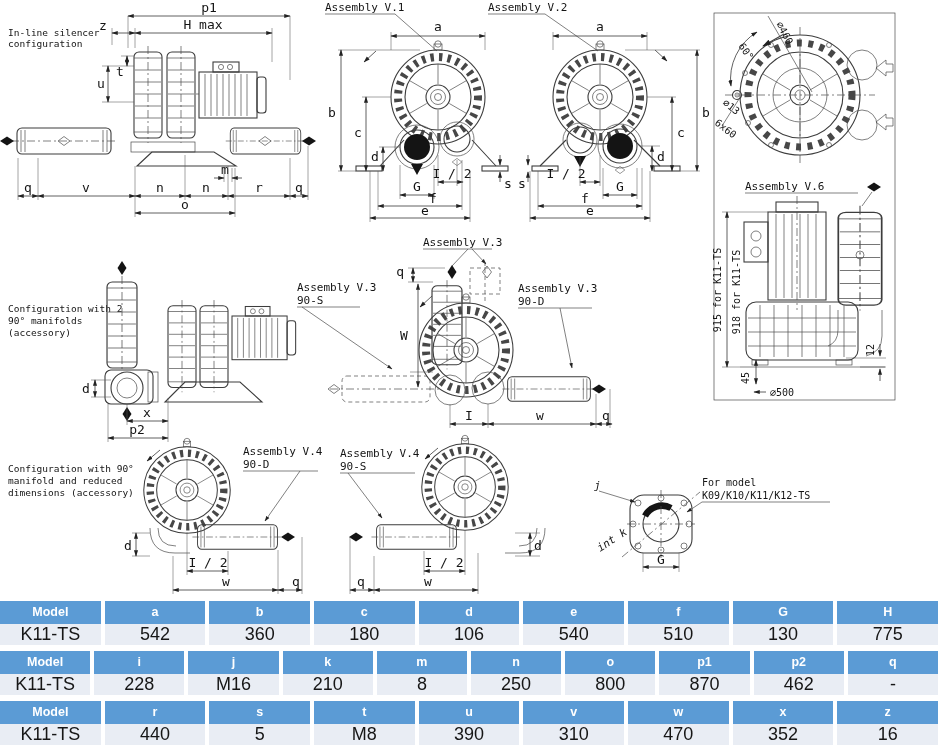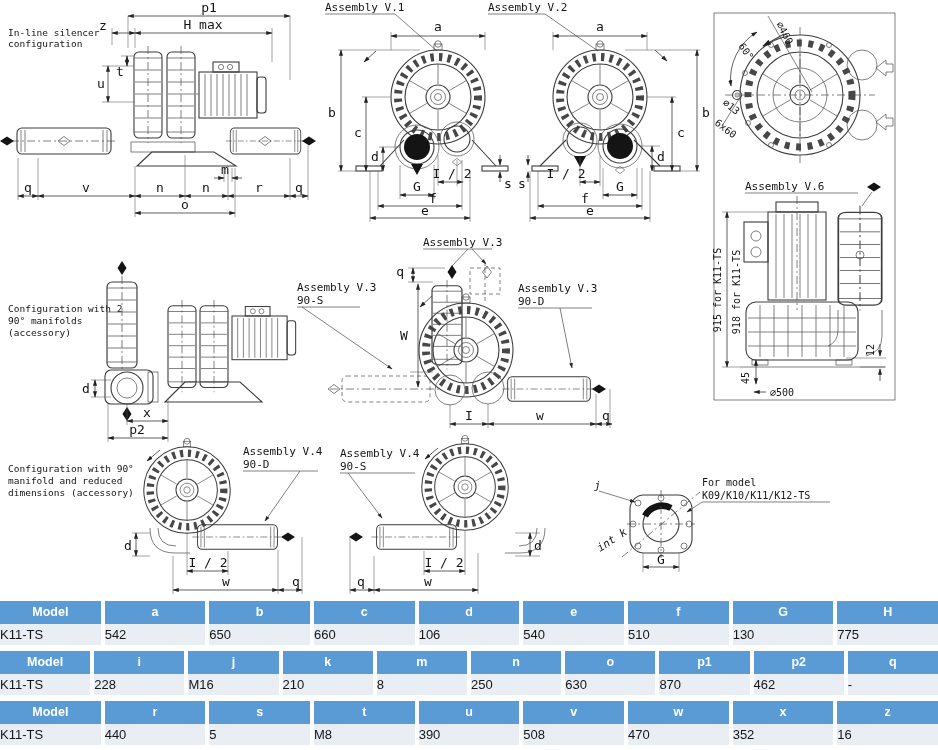--- a/index.html
+++ b/index.html
@@ -18,22 +18,22 @@
   .lb2{font:11px "DejaVu Sans Mono",monospace}
   .cap{font:9.5px "DejaVu Sans Mono",monospace}
   .sm{font:10px "DejaVu Sans Mono",monospace}
   .it{font-style:italic}
   .tbl{position:absolute;left:0;top:601px;width:938px}
   .tg{display:grid;gap:0 4px;margin-bottom:6px}
   .c9{grid-template-columns:repeat(9,1fr)}
   .c10{grid-template-columns:repeat(10,1fr)}
   .hc{background:#5b9bd5;color:#fff;font-weight:700;font-size:12.5px;
       text-align:center;height:23px;line-height:23px}
-  .dc{background:#e9edf4;color:#161616;font-size:13px;
-      text-align:left;height:21px;line-height:21px}
+  .dc{background:#e9edf4;color:#161616;font-size:18px;
+      text-align:center;height:21px;line-height:21px}
 </style>
 </head>
 <body>
 
 <svg width="938" height="601" viewBox="0 0 938 601">
   <defs>
     <marker id="ma" viewBox="0 0 10 10" refX="9" refY="5" markerWidth="8" markerHeight="8" orient="auto-start-reverse">
       <path d="M0,1.8 L10,5 L0,8.2 Z" fill="#222"></path>
     </marker>
     <g id="silv">
@@ -425,22 +425,22 @@
     <div class="hc">a</div>
     <div class="hc">b</div>
     <div class="hc">c</div>
     <div class="hc">d</div>
     <div class="hc">e</div>
     <div class="hc">f</div>
     <div class="hc">G</div>
     <div class="hc">H</div>
     <div class="dc">K11-TS</div>
     <div class="dc">542</div>
-    <div class="dc">650</div>
-    <div class="dc">660</div>
+    <div class="dc">360</div>
+    <div class="dc">180</div>
     <div class="dc">106</div>
     <div class="dc">540</div>
     <div class="dc">510</div>
     <div class="dc">130</div>
     <div class="dc">775</div>
   </div>
   <div class="tg c10">
     <div class="hc">Model</div>
     <div class="hc">i</div>
     <div class="hc">j</div>
@@ -450,38 +450,38 @@
     <div class="hc">o</div>
     <div class="hc">p1</div>
     <div class="hc">p2</div>
     <div class="hc">q</div>
     <div class="dc">K11-TS</div>
     <div class="dc">228</div>
     <div class="dc">M16</div>
     <div class="dc">210</div>
     <div class="dc">8</div>
     <div class="dc">250</div>
-    <div class="dc">630</div>
+    <div class="dc">800</div>
     <div class="dc">870</div>
     <div class="dc">462</div>
     <div class="dc">-</div>
   </div>
   <div class="tg c9">
     <div class="hc">Model</div>
     <div class="hc">r</div>
     <div class="hc">s</div>
     <div class="hc">t</div>
     <div class="hc">u</div>
     <div class="hc">v</div>
     <div class="hc">w</div>
     <div class="hc">x</div>
     <div class="hc">z</div>
     <div class="dc">K11-TS</div>
     <div class="dc">440</div>
     <div class="dc">5</div>
     <div class="dc">M8</div>
     <div class="dc">390</div>
-    <div class="dc">508</div>
+    <div class="dc">310</div>
     <div class="dc">470</div>
     <div class="dc">352</div>
     <div class="dc">16</div>
   </div>
 </div>
 
 </body></html>

